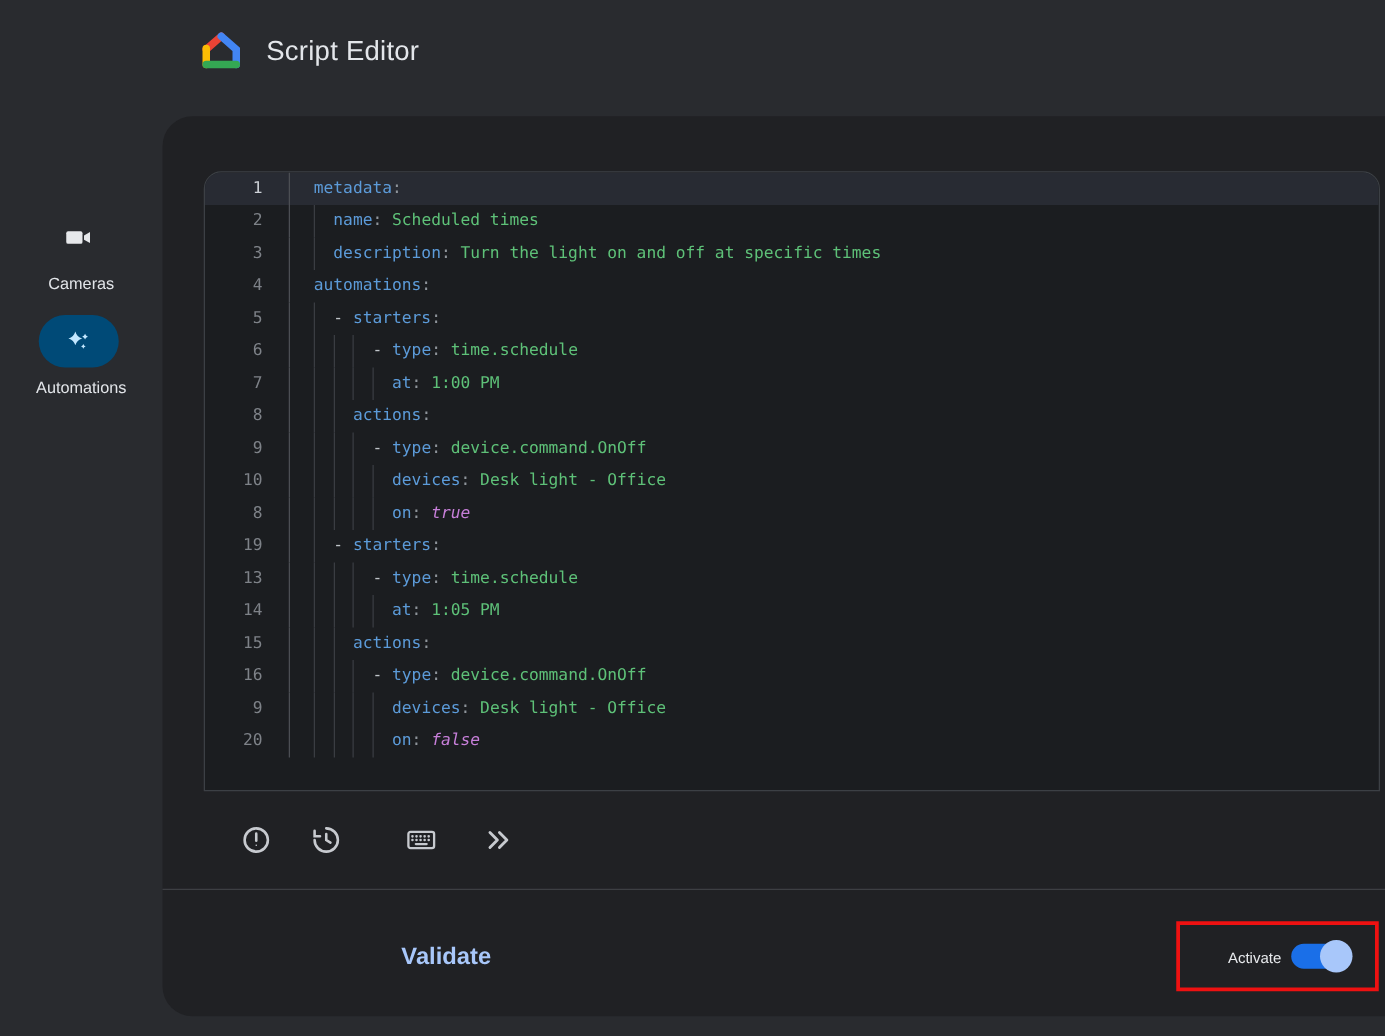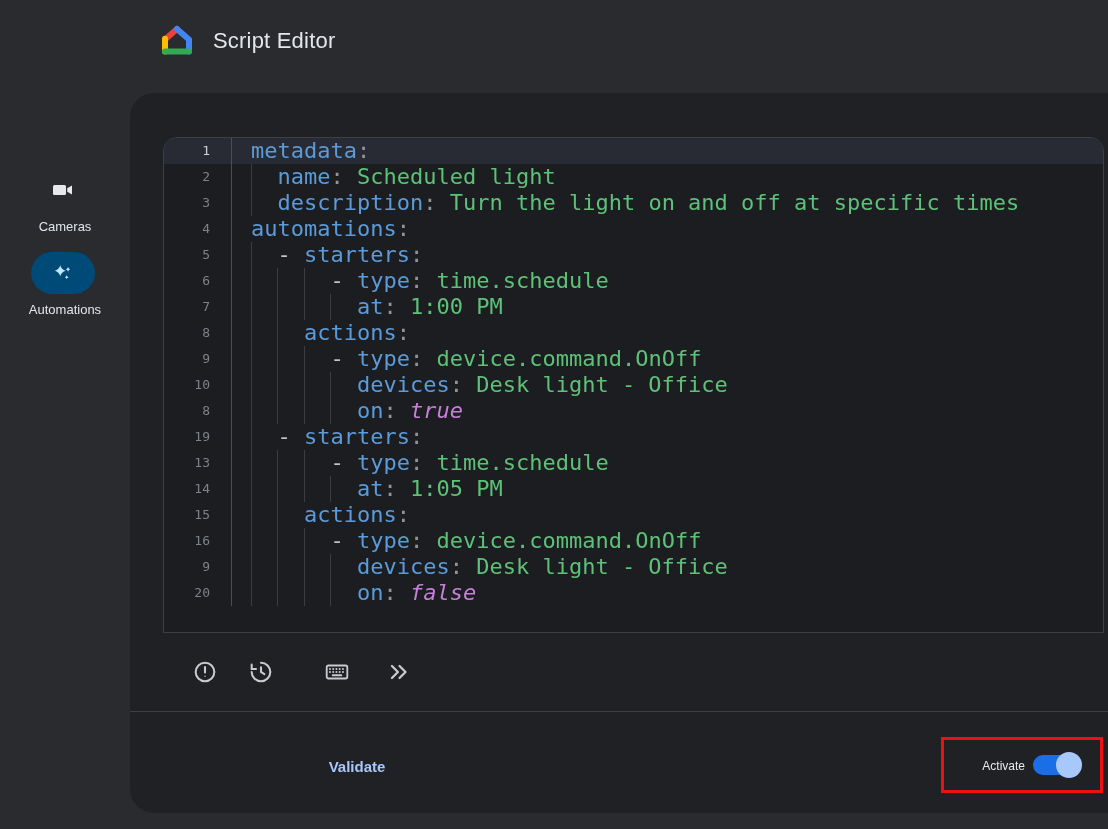--- a/index.html
+++ b/index.html
@@ -33,21 +33,21 @@
   .line.active { background:#282b33; }
   .ln {
     flex:0 0 68px; text-align:right; padding-right:21px;
     border-right:1px solid #4b4e53;
     font-family:"DejaVu Sans Mono", monospace; font-size:13px; line-height:26px;
     color:#7e8288;
   }
   .line.active .ln { color:#ced2d8; }
   .code {
     position:relative; flex:1; white-space:pre; padding-left:19px;
-    font-family:"DejaVu Sans Mono", monospace; font-size:22px; line-height:26px;
+    font-family:"DejaVu Sans Mono", monospace; font-size:13px; line-height:26px;
   }
   .guide { position:absolute; top:0; bottom:0; width:1px; background:#3a3d42; }
   .tk-key  { color:#5c9bd9; }
   .tk-pun  { color:#8f959b; }
   .tk-dash { color:#c0c5ca; }
   .tk-str  { color:#5ec178; }
   .tk-bool { color:#c77fd9;font-style:italic; }
 
   
   .tool-btn {
@@ -60,21 +60,21 @@
   
   .divider { position:absolute; left:0; right:0; top:618px; height:1px; background:#3d3f43; }
   .save-btn {
     position:absolute; left:55px; top:649px; width:108px; height:48px;
     border:none; border-radius:24px; background:#a8c7fa; color:#0b3161;
     font-family:"Liberation Sans", sans-serif; font-size:15px; font-weight:700; cursor:pointer;
   }
   .validate-btn {
     position:absolute; left:182px; top:649px; width:90px; height:48px;
     border:none; background:none; color:#a8c7fa;
-    font-family:"Liberation Sans", sans-serif; font-size:15px; font-weight:700; cursor:pointer;
+    font-family:"Liberation Sans", sans-serif; font-size:19px; font-weight:700; cursor:pointer;
   }
   .activate-label { position:absolute; left:835px; top:666px; width:60px; text-align:right; font-size:12px; color:#e8eaed; }
   .switch { position:absolute; left:903px; top:662px; width:46px; height:20px; border-radius:10px; background:#1a6fe8; cursor:pointer; }
   .switch .thumb { position:absolute; right:-3px; top:-3px; width:26px; height:26px; border-radius:50%; background:#a8c7fa; }
   .red-box { position:absolute; left:811px; top:644px; width:162px; height:56px; border:3px solid #ee1111; pointer-events:none; }
 </style>
 </head>
 <body>
 
 <div class="page">
@@ -114,21 +114,21 @@
   <div class="card">
 
     <div class="editor">
       <div>
           <div class="line active">
             <span class="ln">1</span>
             <span class="code"><span class="tk-key">metadata</span><span class="tk-pun">:</span></span>
           </div>
           <div class="line">
             <span class="ln">2</span>
-            <span class="code"><i class="guide" style="left: calc(0ch + 19px);"></i><span class="tk-ws">  </span><span class="tk-key">name</span><span class="tk-pun">:</span><span class="tk-ws"> </span><span class="tk-str">Scheduled light</span></span>
+            <span class="code"><i class="guide" style="left: calc(0ch + 19px);"></i><span class="tk-ws">  </span><span class="tk-key">name</span><span class="tk-pun">:</span><span class="tk-ws"> </span><span class="tk-str">Scheduled times</span></span>
           </div>
           <div class="line">
             <span class="ln">3</span>
             <span class="code"><i class="guide" style="left: calc(0ch + 19px);"></i><span class="tk-ws">  </span><span class="tk-key">description</span><span class="tk-pun">:</span><span class="tk-ws"> </span><span class="tk-str">Turn the light on and off at specific times</span></span>
           </div>
           <div class="line">
             <span class="ln">4</span>
             <span class="code"><span class="tk-key">automations</span><span class="tk-pun">:</span></span>
           </div>
           <div class="line">

